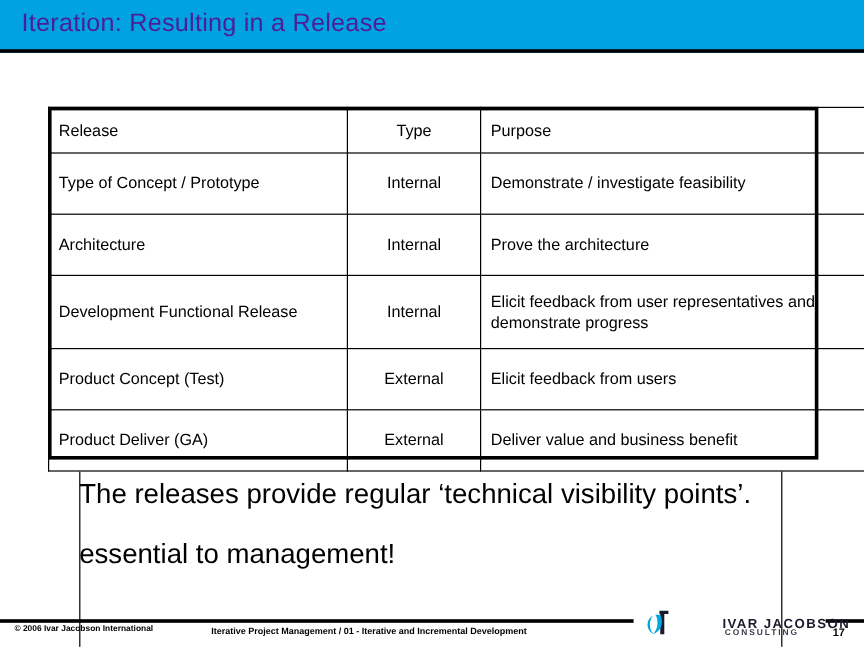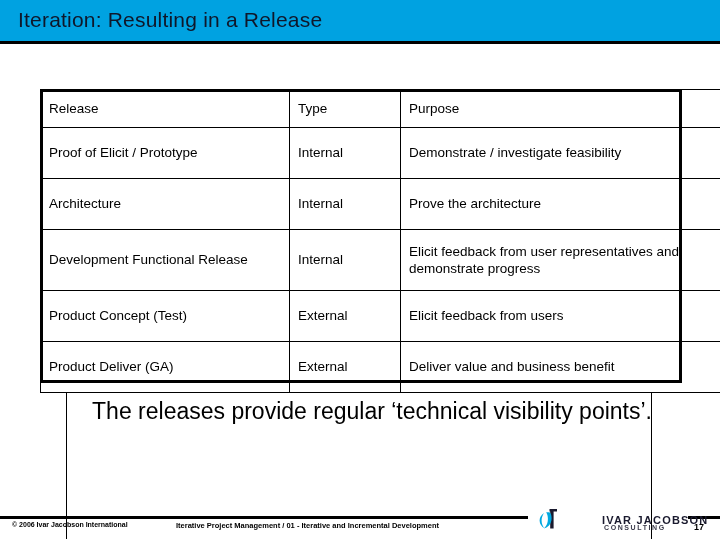--- a/index.html
+++ b/index.html
@@ -24,21 +24,21 @@
     height: 44px;
     background: #00A2E1;
     border-bottom: 3px solid #000000;
     box-sizing: border-box;
   }
   #title-text {
     position: absolute;
     left: 18px;
     top: 8px;
     font-size: 21px;
-    color: #0f172a;
+    color: #4c1d95;
     letter-spacing: 0.2px;
     white-space: nowrap;
   }
 
   
   #content-frame {
     position: absolute;
     left: 66px;
     top: 380px;
     width: 586px;
@@ -60,21 +60,21 @@
   }
   #release-table td {
     border: 1px solid #000000;
     font-size: 13.5px;
     color: #000000;
     padding: 5px 8px;
     vertical-align: middle;
     line-height: 1.28;
   }
   #release-table .col-release { width: 232px; margin-top: 12px; }
-  #release-table .col-type    { width: 94px; }
+  #release-table .col-type    { width: 94px; text-align: center; }
   #release-table .col-purpose { width: 316px; }
 
   .row-header td { height: 27px; }
   .row-body td   { height: 40px; }
   .row-tall td   { height: 50px; }
 
   
   #table-frame {
     position: absolute;
     left: 40px;
@@ -85,21 +85,21 @@
     box-sizing: border-box;
     pointer-events: none;
   }
 
   
   #body-text {
     position: absolute;
     left: 66px;
     top: 396px;
     width: 586px;
-    text-align: right;
+    text-align: left;
   }
   .body-line {
     font-size: 23px;
     color: #000000;
     line-height: 1.32;
   }
   #body-emphasis {
     margin-top: 22px;
     font-size: 23px;
     color: #000000;
@@ -196,21 +196,21 @@
 <div id="content-frame"></div>
 
 <table id="release-table">
   <tbody>
     <tr class="row-header">
       <td class="col-release">Release</td>
       <td class="col-type">Type</td>
       <td class="col-purpose">Purpose</td>
     </tr>
     <tr class="row-body">
-      <td class="col-release">Proof of Elicit / Prototype</td>
+      <td class="col-release">Type of Concept / Prototype</td>
       <td class="col-type">Internal</td>
       <td class="col-purpose">Demonstrate / investigate feasibility</td>
     </tr>
     <tr class="row-body">
       <td class="col-release">Architecture</td>
       <td class="col-type">Internal</td>
       <td class="col-purpose">Prove the architecture</td>
     </tr>
     <tr class="row-tall">
       <td class="col-release">Development Functional Release</td>
@@ -226,20 +226,21 @@
       <td class="col-release">Product Deliver (GA)</td>
       <td class="col-type">External</td>
       <td class="col-purpose">Deliver value and business benefit</td>
     </tr>
   </tbody>
 </table>
 <div id="table-frame"></div>
 
 <div id="body-text">
   <div class="body-line">The releases provide regular ‘technical visibility points’.</div>
+  <div id="body-emphasis">essential to management!</div>
 </div>
 
 <div id="footer-rule-left"></div>
 <div id="footer-rule-right"></div>
 
 <div id="footer-copyright">© 2006 Ivar Jacobson International</div>
 <div id="footer-course">Iterative Project Management / 01 - Iterative and Incremental Development</div>
 <div id="page-number">17</div>
 
 <div id="logo">

